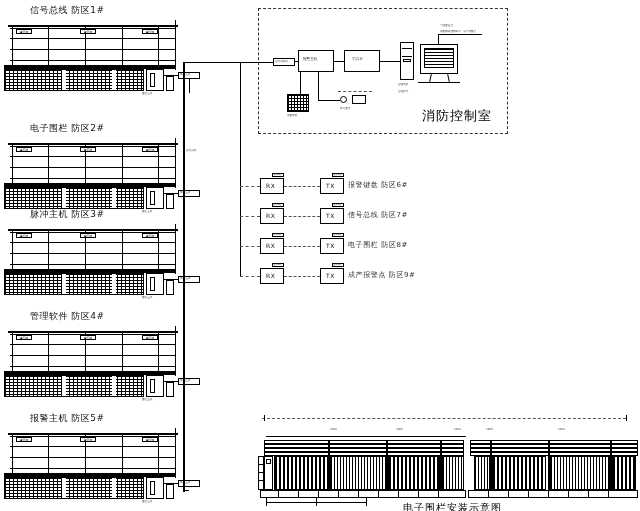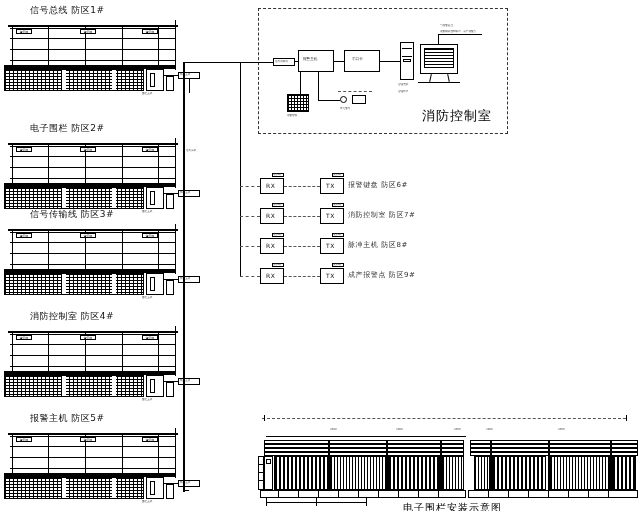--- a/index.html
+++ b/index.html
@@ -139,21 +139,21 @@
     <div class="cab" style="left:146px;top:63px;width:18px;height:22px;"></div>
     <div class="cab-in" style="left:150px;top:67px;width:5px;height:14px;"></div>
     <div class="cab" style="left:166px;top:70px;width:8px;height:15px;"></div>
     <div class="box" style="left:178px;top:66px;width:22px;height:7px;"></div>
     <div class="t micro" style="left:180px;top:68px;">脉冲主机</div>
     <div class="t micro" style="left:142px;top:87px;">围栏主机</div>
     <div class="hline" style="left:164px;top:69px;width:14px;"></div>
   </div>
 
   <div class="fence" style="left:0;top:210px;width:190px;height:92px;">
-    <div class="t zone-title" style="left:30px;top:0;">信号传输线 防区3#</div>
+    <div class="t zone-title" style="left:30px;top:0;">脉冲主机 防区3#</div>
     <div class="rail" style="left:10px;top:22px;width:165px;"></div>
     <div class="rail" style="left:10px;top:32px;width:165px;"></div>
     <div class="rail" style="left:10px;top:43px;width:165px;"></div>
     <div class="rail" style="left:10px;top:54px;width:165px;"></div>
     <div class="capbar" style="left:8px;top:19px;width:170px;height:2px;"></div>
     <div class="post" style="left:12px;top:19px;height:42px;"></div>
     <div class="post" style="left:48px;top:19px;height:42px;"></div>
     <div class="post" style="left:85px;top:19px;height:42px;"></div>
     <div class="post" style="left:122px;top:19px;height:42px;"></div>
     <div class="post" style="left:158px;top:19px;height:42px;"></div>
@@ -168,21 +168,21 @@
     <div class="cab" style="left:146px;top:63px;width:18px;height:22px;"></div>
     <div class="cab-in" style="left:150px;top:67px;width:5px;height:14px;"></div>
     <div class="cab" style="left:166px;top:70px;width:8px;height:15px;"></div>
     <div class="box" style="left:178px;top:66px;width:22px;height:7px;"></div>
     <div class="t micro" style="left:180px;top:68px;">脉冲主机</div>
     <div class="t micro" style="left:142px;top:87px;">围栏主机</div>
     <div class="hline" style="left:164px;top:69px;width:14px;"></div>
   </div>
 
   <div class="fence" style="left:0;top:312px;width:190px;height:92px;">
-    <div class="t zone-title" style="left:30px;top:0;">消防控制室 防区4#</div>
+    <div class="t zone-title" style="left:30px;top:0;">管理软件 防区4#</div>
     <div class="rail" style="left:10px;top:22px;width:165px;"></div>
     <div class="rail" style="left:10px;top:32px;width:165px;"></div>
     <div class="rail" style="left:10px;top:43px;width:165px;"></div>
     <div class="rail" style="left:10px;top:54px;width:165px;"></div>
     <div class="capbar" style="left:8px;top:19px;width:170px;height:2px;"></div>
     <div class="post" style="left:12px;top:19px;height:42px;"></div>
     <div class="post" style="left:48px;top:19px;height:42px;"></div>
     <div class="post" style="left:85px;top:19px;height:42px;"></div>
     <div class="post" style="left:122px;top:19px;height:42px;"></div>
     <div class="post" style="left:158px;top:19px;height:42px;"></div>
@@ -307,35 +307,35 @@
     <div class="dash-h" style="left:240px;top:216px;width:20px;"></div>
     <div class="box" style="left:260px;top:208px;width:24px;height:16px;"></div>
     <div class="t rxtx" style="left:266px;top:213px;">RX</div>
     <div class="box" style="left:272px;top:203px;width:12px;height:4px;"></div>
     <div class="t micro" style="left:273px;top:204px;">接收端</div>
     <div class="dash-h" style="left:284px;top:216px;width:36px;"></div>
     <div class="box" style="left:320px;top:208px;width:24px;height:16px;"></div>
     <div class="t rxtx" style="left:326px;top:213px;">TX</div>
     <div class="box" style="left:332px;top:203px;width:12px;height:4px;"></div>
     <div class="t micro" style="left:333px;top:204px;">发射端</div>
-    <div class="t rowlbl" style="left:348px;top:212px;">消防控制室 防区7#</div>
+    <div class="t rowlbl" style="left:348px;top:212px;">信号总线 防区7#</div>
   </div>
 
   <div>
     <div class="dash-h" style="left:240px;top:246px;width:20px;"></div>
     <div class="box" style="left:260px;top:238px;width:24px;height:16px;"></div>
     <div class="t rxtx" style="left:266px;top:243px;">RX</div>
     <div class="box" style="left:272px;top:233px;width:12px;height:4px;"></div>
     <div class="t micro" style="left:273px;top:234px;">接收端</div>
     <div class="dash-h" style="left:284px;top:246px;width:36px;"></div>
     <div class="box" style="left:320px;top:238px;width:24px;height:16px;"></div>
     <div class="t rxtx" style="left:326px;top:243px;">TX</div>
     <div class="box" style="left:332px;top:233px;width:12px;height:4px;"></div>
     <div class="t micro" style="left:333px;top:234px;">发射端</div>
-    <div class="t rowlbl" style="left:348px;top:242px;">脉冲主机 防区8#</div>
+    <div class="t rowlbl" style="left:348px;top:242px;">电子围栏 防区8#</div>
   </div>
 
   <div>
     <div class="dash-h" style="left:240px;top:276px;width:20px;"></div>
     <div class="box" style="left:260px;top:268px;width:24px;height:16px;"></div>
     <div class="t rxtx" style="left:266px;top:273px;">RX</div>
     <div class="box" style="left:272px;top:263px;width:12px;height:4px;"></div>
     <div class="t micro" style="left:273px;top:264px;">接收端</div>
     <div class="dash-h" style="left:284px;top:276px;width:36px;"></div>
     <div class="box" style="left:320px;top:268px;width:24px;height:16px;"></div>

